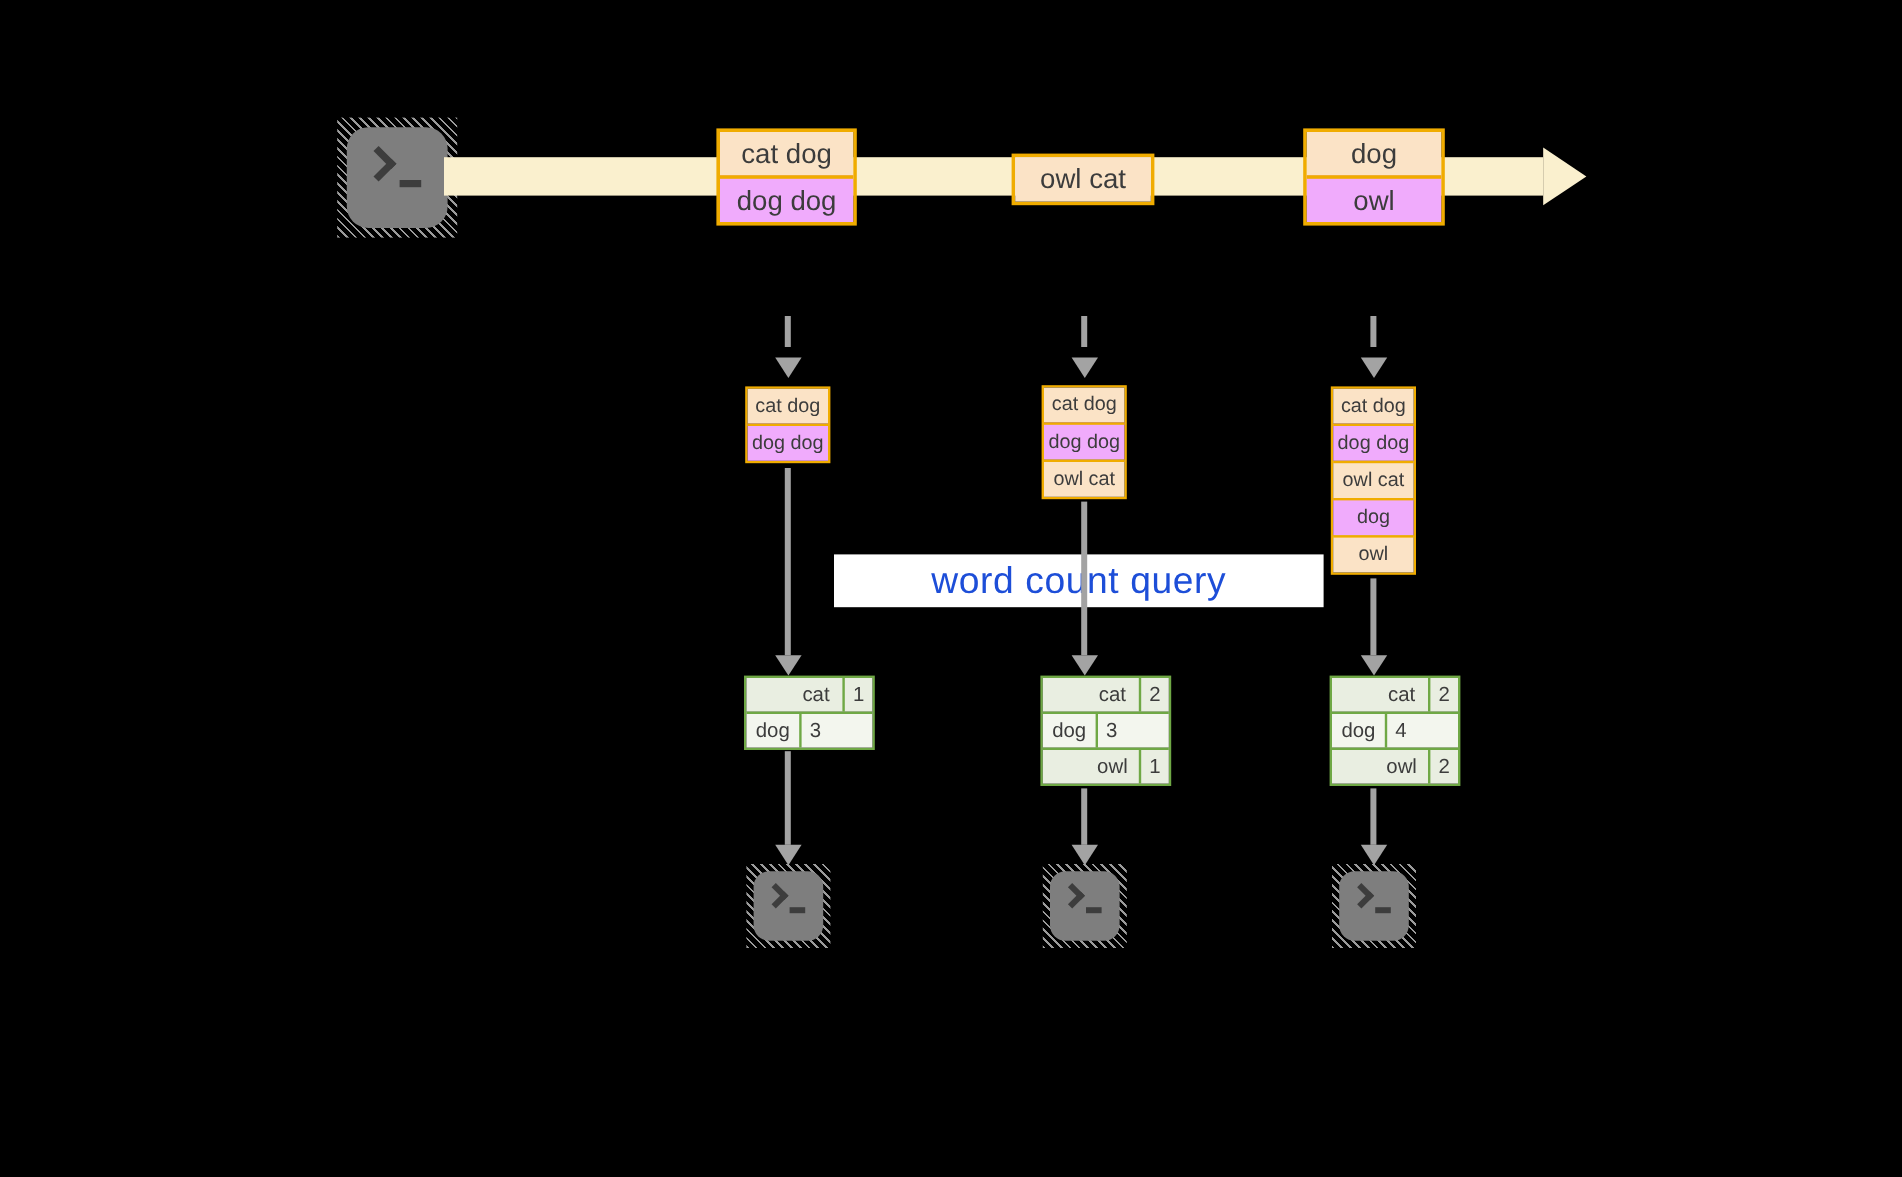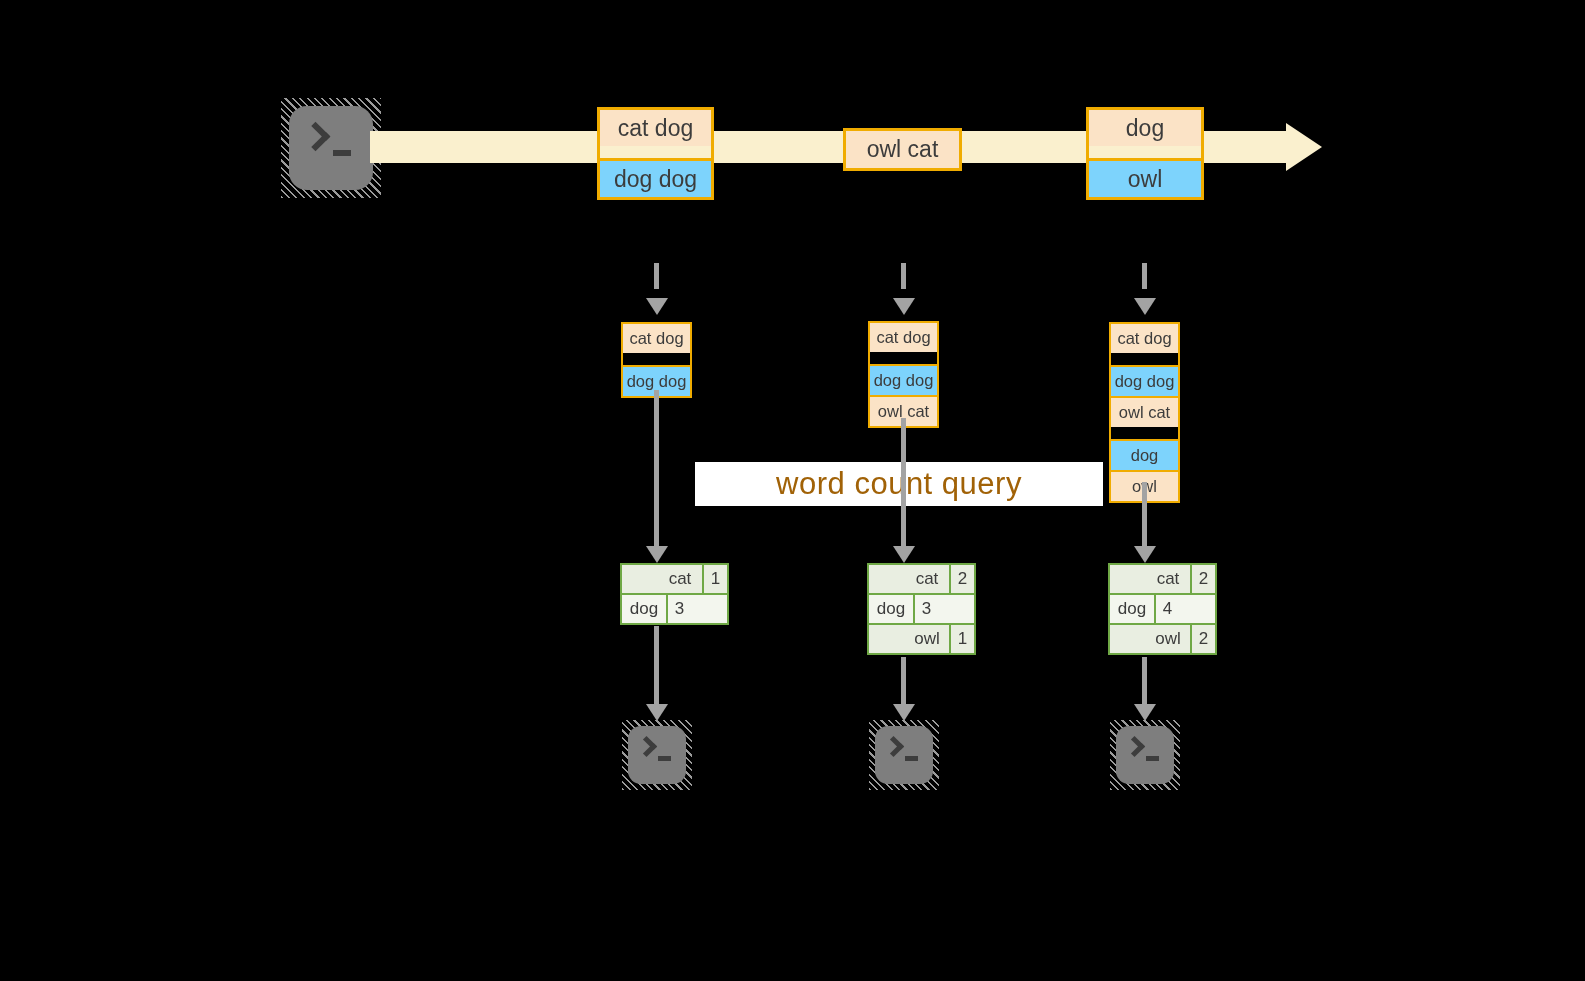--- a/index.html
+++ b/index.html
@@ -22,21 +22,21 @@
   .term-big .chev{left:16px;top:20px;}
   .term-big .uscr{left:44px;top:44px;width:18px;height:6px;}
   .term-small .chev{left:11px;top:13px;width:10px;height:10px;border-top-width:5px;border-right-width:5px;}
   .term-small .uscr{left:30px;top:30px;width:13px;height:5px;}
 
   
   .record{position:absolute;border:3px solid #F0AC00;z-index:2;}
   .record .rrow{height:36px;line-height:36px;text-align:center;font-size:23px;color:#3C3C3C;}
   .record .rrow + .rrow{border-top:3px solid #F0AC00;}
   .fill-a{background:#FBE3C6;}
-  .fill-b{background:#7dd3fc;margin-top:12px;}
+  .fill-b{background:#f0abfc;}
 
   
   .stack{position:absolute;border:2.5px solid #F0AC00;width:67px;z-index:2;}
   .stack .srow{height:29px;line-height:29px;text-align:center;font-size:16.5px;color:#3C3C3C;}
   .stack .srow + .srow{border-top:2.5px solid #F0AC00;}
 
   
   .gtable{position:absolute;border:2.5px solid #6FA845;z-index:2;}
   .grow{display:flex;}
   .grow + .grow{border-top:2.5px solid #6FA845;}
@@ -49,21 +49,21 @@
   .vline{position:absolute;width:5px;background:#A3A3A3;z-index:3;}
   .vdash{position:absolute;width:5px;z-index:3;
          background:repeating-linear-gradient(180deg,#A3A3A3 0 26px,transparent 26px 40px);}
   .ahead{position:absolute;width:0;height:0;z-index:3;
          border-left:11px solid transparent;border-right:11px solid transparent;
          border-top:17px solid #A3A3A3;}
 
   
   .qlabel{position:absolute;left:695px;top:462px;width:408px;height:44px;background:#FFFFFF;z-index:1;
           display:flex;align-items:center;justify-content:center;
-          font-size:31px;color:#a16207;letter-spacing:0.5px;}
+          font-size:31px;color:#1d4ed8;letter-spacing:0.5px;}
 </style>
 </head>
 <body>
 
 <div class="canvas">
 
   <div class="band"></div>
   <div class="band-head"></div>
 
   <div class="term term-big" style="left:281px;top:98px;width:100px;height:100px;">

